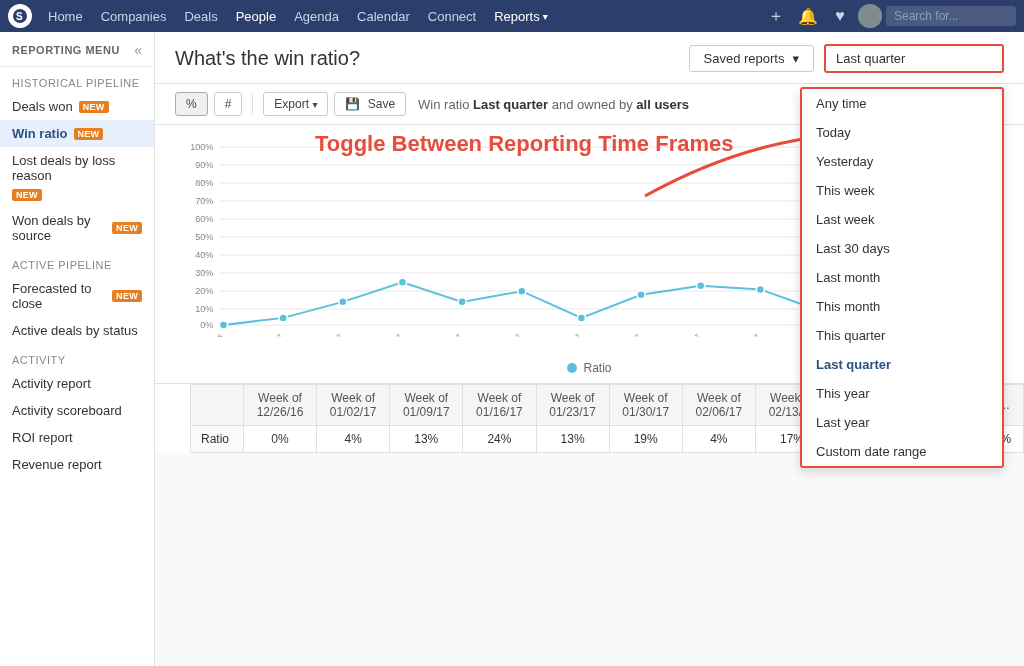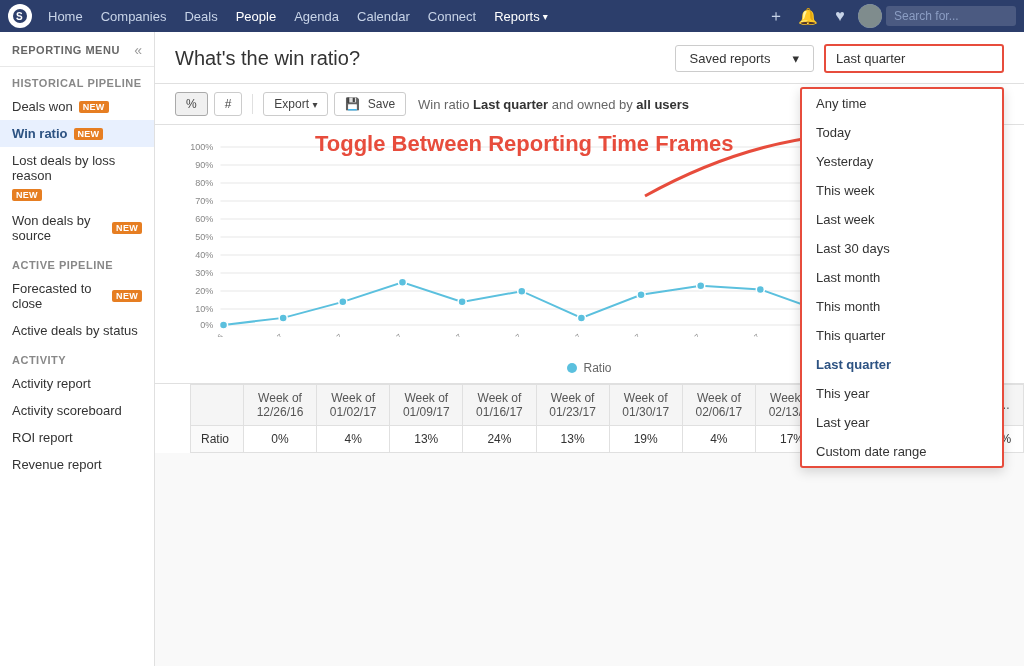--- a/index.html
+++ b/index.html
@@ -94,21 +94,21 @@
       letter-spacing: 0.5px;
       text-transform: uppercase;
     }
     .sidebar-collapse-btn {
       color: #999;
       cursor: pointer;
       font-size: 14px;
     }
     .sidebar-section-title {
       font-size: 11px;
-      font-weight: 700;
+      font-weight: 400;
       color: #888;
       text-transform: uppercase;
       padding: 10px 12px 4px;
       letter-spacing: 0.5px;
     }
     .sidebar-item {
       display: flex;
       align-items: center;
       padding: 6px 12px;
       cursor: pointer;
@@ -162,21 +162,21 @@
     .saved-reports-btn {
       background: white;
       border: 1px solid #ccc;
       border-radius: 3px;
       padding: 5px 14px;
       cursor: pointer;
       font-size: 13px;
       color: #333;
       display: flex;
       align-items: center;
-      gap: 22px;
+      gap: 8px;
     }
     .time-frame-dropdown {
       background: white;
       border: 2px solid #e74c3c;
       border-radius: 3px;
       padding: 5px 28px 5px 10px;
       cursor: pointer;
       font-size: 13px;
       color: #333;
       appearance: none;

